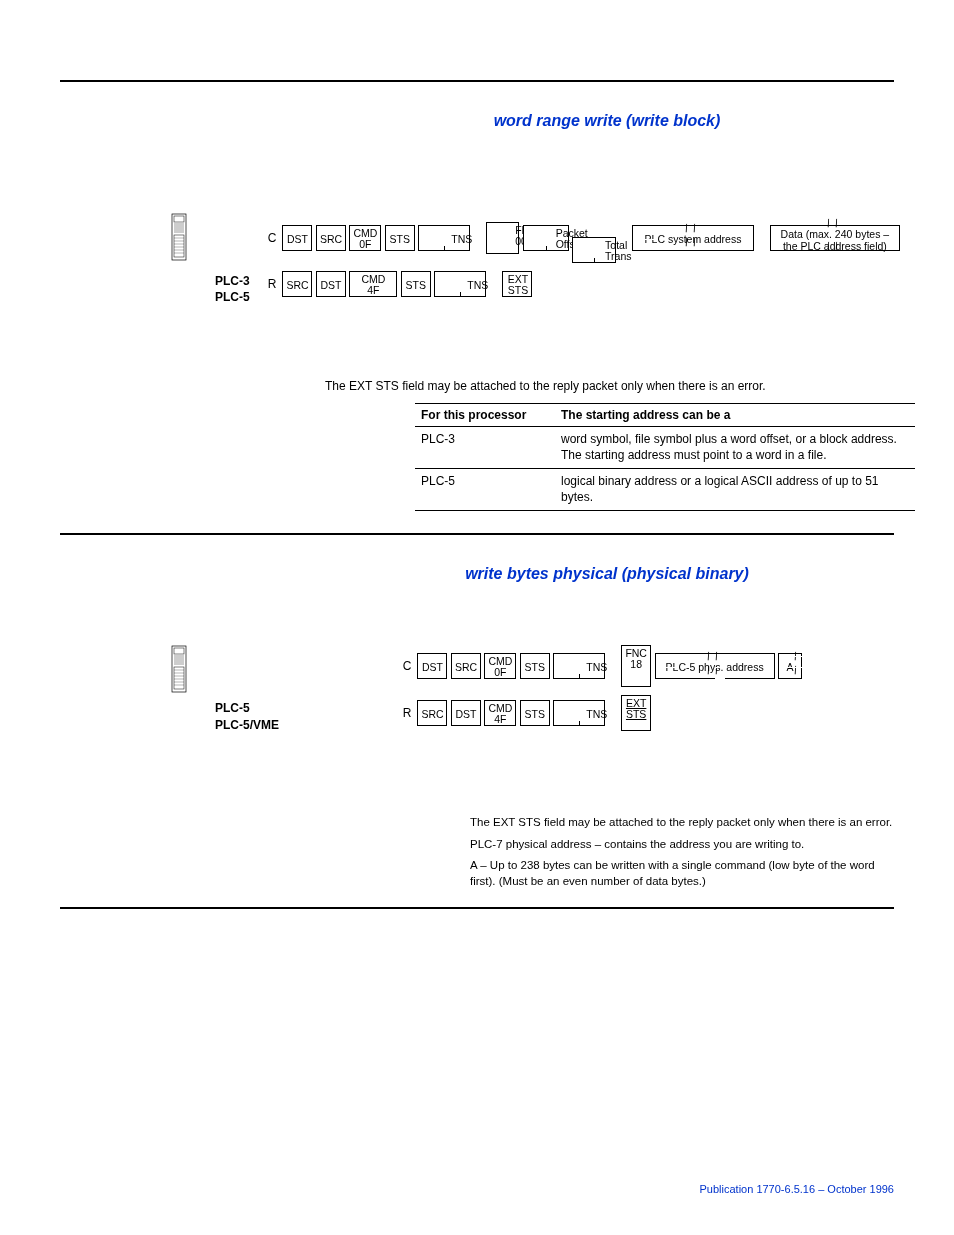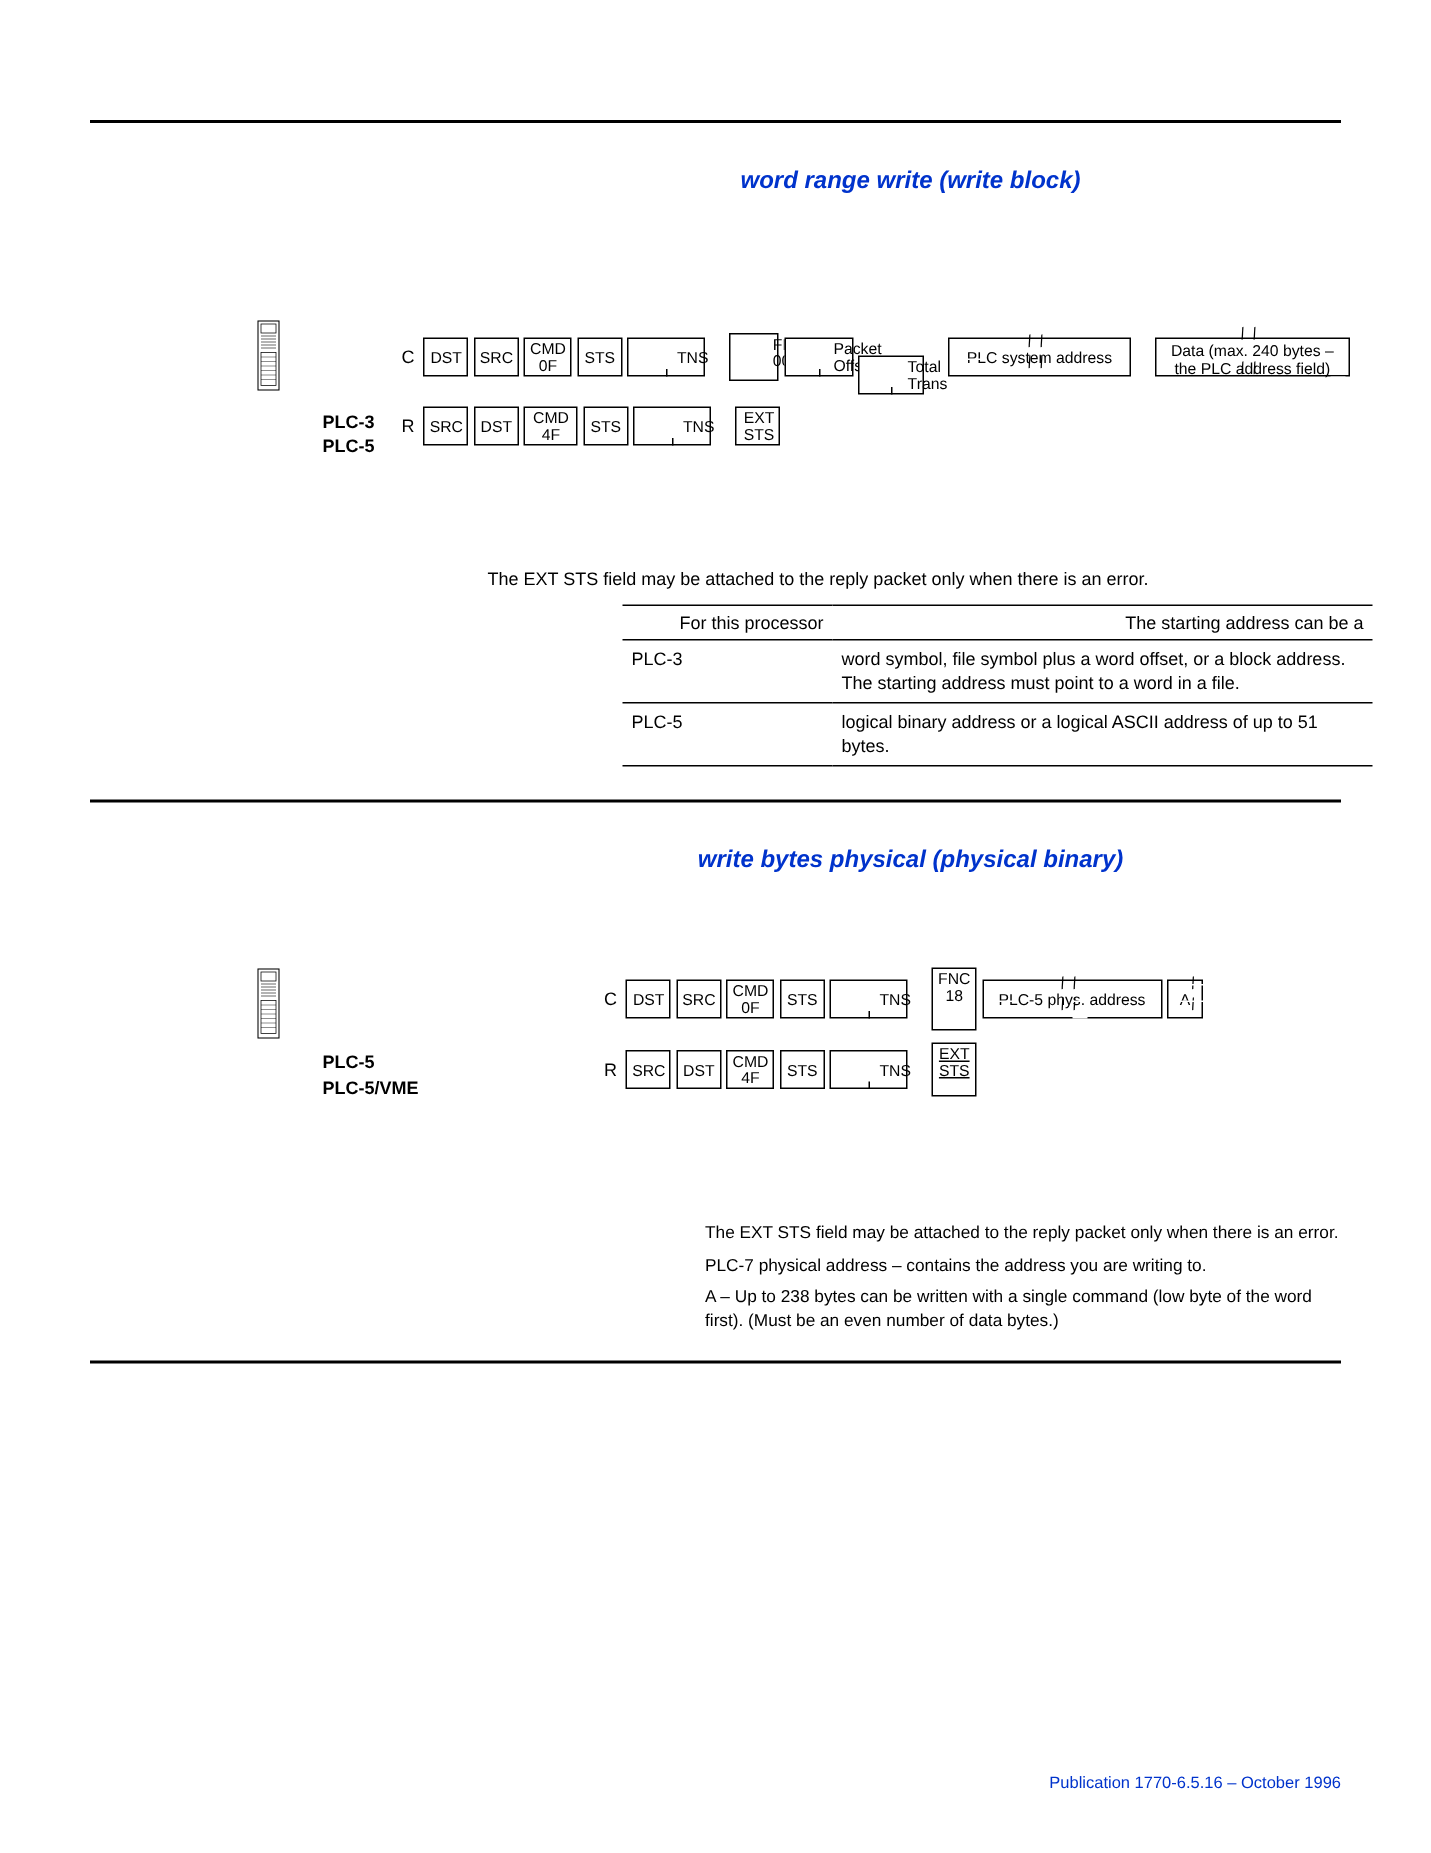--- a/index.html
+++ b/index.html
@@ -105,22 +105,22 @@
     font-size: 12px;
     margin-left: 0;
   }
   .addr-table {
     border-collapse: collapse;
     margin: 10px auto 0 355px;
     font-size: 12px;
     width: 500px;
   }
   .addr-table th {
-    text-align: right;
-    font-weight: normal;
+    text-align: left;
+    font-weight: bold;
     border-top: 1.5px solid #000;
     border-bottom: 1px solid #000;
     padding: 4px 6px;
   }
   .addr-table td {
     border-bottom: 1px solid #000;
     padding: 5px 6px;
     vertical-align: top;
     line-height: 1.3;
   }
@@ -194,21 +194,21 @@
     <span class="varcell break" style="height:26px;line-height:22px;width:122px;"><span class="bl">/</span><span class="br">/</span><span class="bl2">/</span><span class="br2">/</span><span>PLC system address</span></span>
     <span class="cell-gap"></span>
     <span class="varcell break two" style="height:26px;width:130px;white-space:pre;"><span class="bl">/</span><span class="br">/</span><span class="bl2">/</span><span class="br2">/</span><span>Data (max. 240 bytes –
 the PLC address field)</span></span>
   </div>
 
   <div class="packet-line">
     <span class="row-label">R</span>
     <span class="cell" style="height:26px;line-height:22px;width:30px;">SRC</span>
     <span class="cell" style="height:26px;line-height:22px;width:30px;">DST</span>
-    <span class="cell two" style="height:26px;width:36px;white-space:pre;">CMD
+    <span class="cell two" style="height:26px;width:48px;white-space:pre;">CMD
 4F</span>
     <span class="cell" style="height:26px;line-height:22px;width:30px;">STS</span>
     <span class="cell cell-tns" style="height:26px;line-height:22px;width:52px;">TNS</span>
     <span class="cell-gap"></span>
     <span class="cell two" style="height:26px;width:30px;white-space:pre;text-align:right;">EXT
 STS</span>
   </div>
 </div>
 
 <div style="height:36px;"></div>

